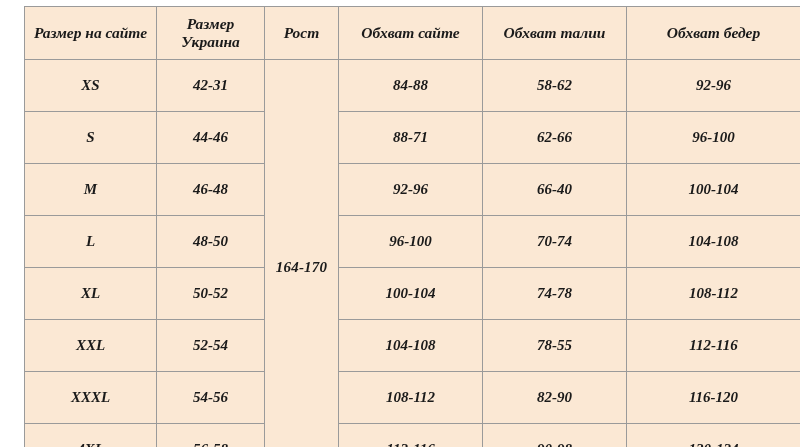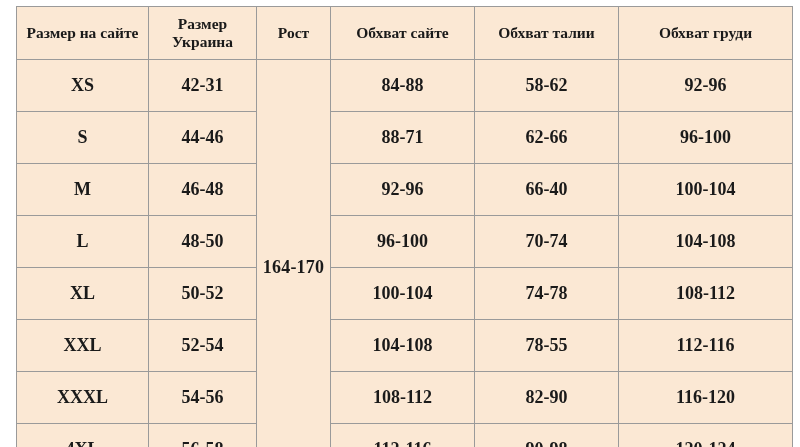--- a/index.html
+++ b/index.html
@@ -10,43 +10,44 @@
   body {
     width: 800px;
     height: 447px;
     font-family: "Liberation Serif", serif;
     overflow: hidden;
   }
   #size-table-wrap {
     width: 800px;
     height: 329px;
     box-sizing: border-box;
-    padding: 6px 12px 12px 16px;
+    padding: 6px 12px 12px 24px;
     background: #ffffff;
+    font-style: italic;
   }
   table.size-table {
     border-collapse: collapse;
     width: 776px;
     height: 424px;
     table-layout: fixed;
     background: #fbe8d4;
   }
   table.size-table col.c0 { width: 132px; }
   table.size-table col.c1 { width: 108px; }
   table.size-table col.c2 { width: 74px; }
   table.size-table col.c3 { width: 144px; }
   table.size-table col.c4 { width: 144px; }
   table.size-table col.c5 { width: 174px; }
 
   table.size-table th,
   table.size-table td {
     border: 1px solid #9a9a9a;
     text-align: center;
     vertical-align: middle;
-    font-size: 18px;
+    font-size: 15px;
     font-weight: bold;
     color: #1a1a1a;
     background: #fbe8d4;
     padding: 2px 4px;
     line-height: 1.15;
   }
   table.size-table thead th {
     height: 48px;
     font-size: 15.5px;
   }
@@ -71,21 +72,21 @@
       <col class="c4">
       <col class="c5">
     </colgroup>
     <thead>
       <tr>
         <th>Размер на сайте</th>
         <th>Размер Украина</th>
         <th>Рост</th>
         <th>Обхват сайте</th>
         <th>Обхват талии</th>
-        <th>Обхват груди</th>
+        <th>Обхват бедер</th>
       </tr>
     </thead>
     <tbody>
       <tr>
         <td>XS</td>
         <td>42-31</td>
         <td class="height-cell" rowspan="8">164-170</td>
         <td>84-88</td>
         <td>58-62</td>
         <td>92-96</td>

